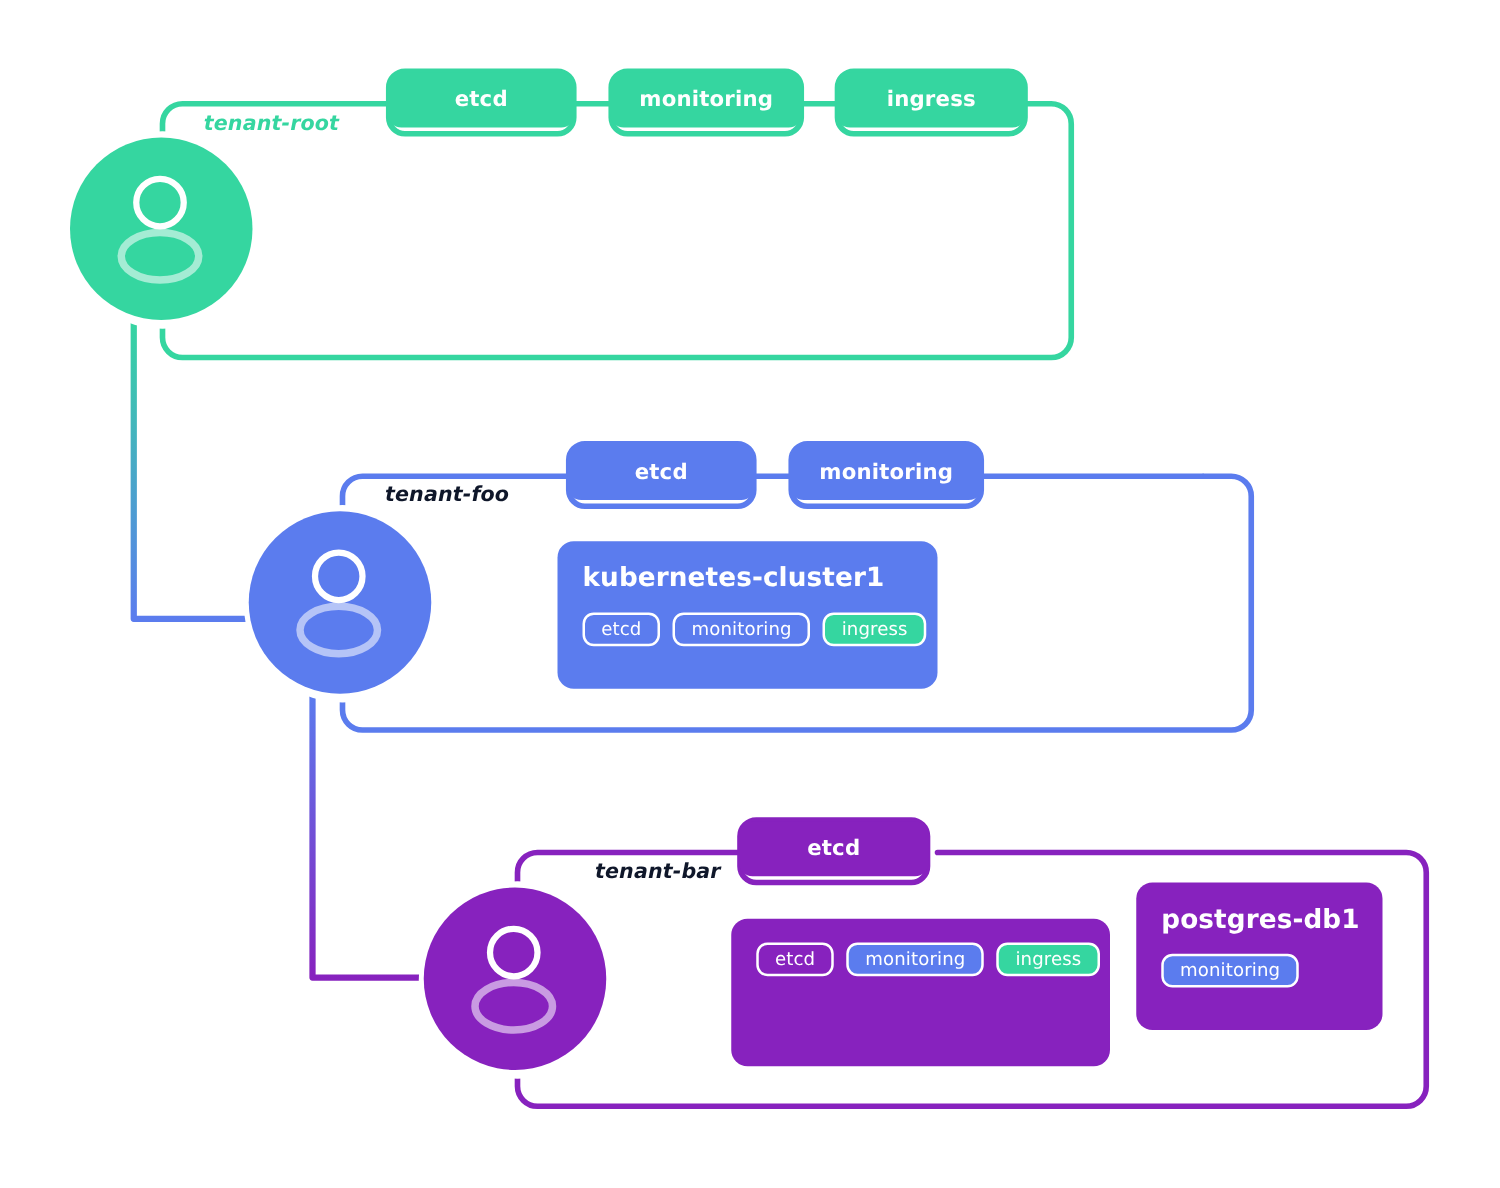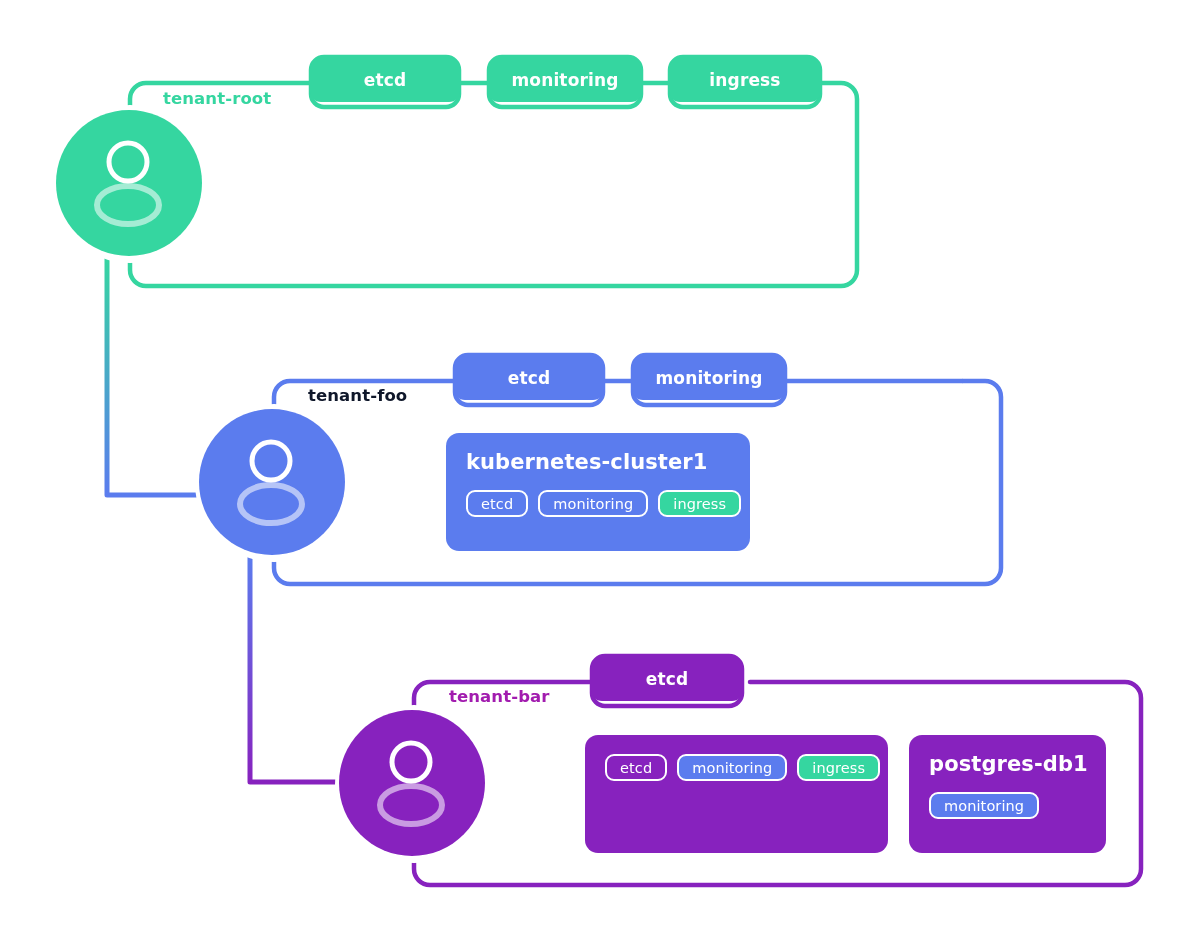--- a/index.html
+++ b/index.html
@@ -28,20 +28,21 @@
   }
 
   
   .tenant-label {
     position: absolute;
     font-size: 16.5px;
     font-weight: 700;
     letter-spacing: 0.1px;
     white-space: nowrap;
     line-height: 1;
+    font-style: italic;
   }
 
   
   .svc-badge {
     position: absolute;
     display: flex;
     align-items: center;
     justify-content: center;
     height: 44px;
     border-radius: 11px;
@@ -220,32 +221,32 @@
 
   <div class="res-card" style="left:446px; top:433px; width:304px; height:118px; background:#5B7CEE;">
     <div class="res-title">kubernetes-cluster1</div>
     <div class="chip-row">
       <span class="chip outline">etcd</span>
       <span class="chip outline">monitoring</span>
       <span class="chip fill" style="background:#35D6A0;">ingress</span>
     </div>
   </div>
 
-  <div class="tenant-label" style="left:449px; top:689px; color:#a21caf;">tenant-bar</div>
+  <div class="tenant-label" style="left:476px; top:689px; color:#0f172a;">tenant-bar</div>
 
   <div class="svc-badge" style="left:591px; top:657px; width:152px; background:#8722BE;">etcd</div>
 
   <div class="res-card" style="left:585px; top:735px; width:303px; height:118px; background:#8722BE;">
     <div class="chip-row">
       <span class="chip outline">etcd</span>
       <span class="chip fill" style="background:#5B7CEE;">monitoring</span>
       <span class="chip fill" style="background:#35D6A0;">ingress</span>
     </div>
   </div>
 
-  <div class="res-card" style="left:909px; top:735px; width:197px; height:118px; background:#8722BE;">
+  <div class="res-card" style="left:909px; top:706px; width:197px; height:118px; background:#8722BE;">
     <div class="res-title">postgres-db1</div>
     <div class="chip-row">
       <span class="chip fill" style="background:#5B7CEE;">monitoring</span>
     </div>
   </div>
 
 </div>
 
 </body></html>

